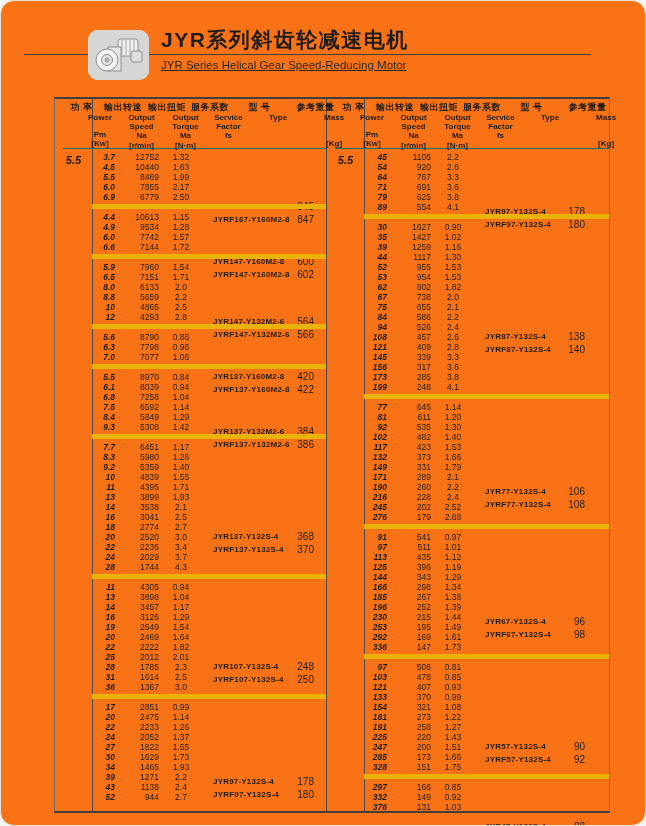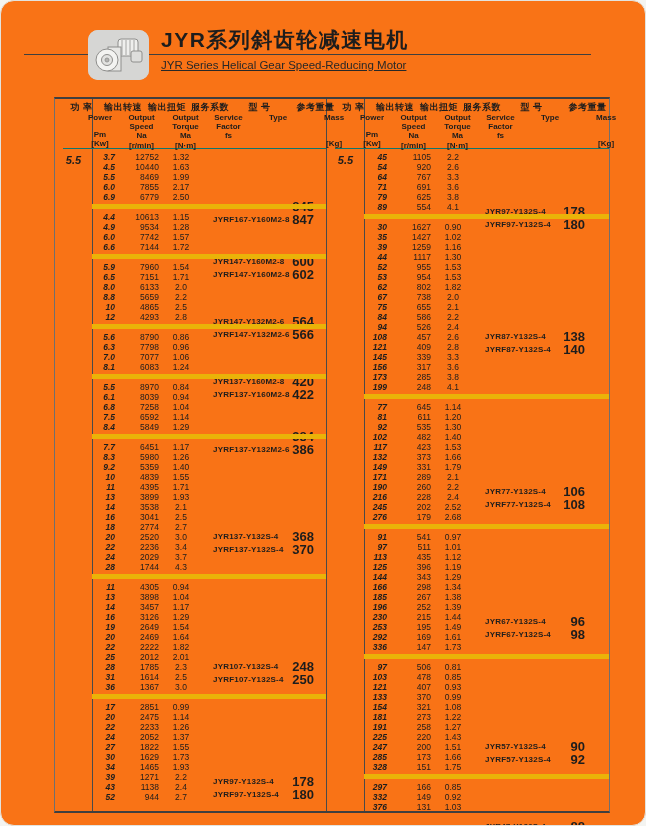--- a/index.html
+++ b/index.html
@@ -42,21 +42,21 @@
   .group{position:relative;padding:2.5px 0;}
   .group + .group{border-top:5px solid #eab308;}
   .row{display:flex;height:10px;line-height:10px;font-size:8.5px;}
   .c-speed{width:27px;text-align:right;padding-right:4px;font-weight:bold;font-style:italic;box-sizing:border-box;}
   .c-torque{width:42px;text-align:right;padding-right:2px;box-sizing:border-box;}
   .c-factor{width:40px;text-align:center;}
   .models{position:absolute;left:109px;right:0;top:50%;transform:translateY(-50%);margin-top:36px;}
   .model-line{position:relative;height:13px;}
   .model-name{position:absolute;left:12px;top:0;line-height:13px;font-size:8px;
               font-weight:bold;white-space:nowrap;letter-spacing:.2px;}
-  .model-mass{position:absolute;right:12px;top:0;line-height:13px;font-size:13px;font-weight:bold;}
+  .model-mass{position:absolute;right:12px;top:0;line-height:13px;font-size:10px;}
   .half.right .model-mass{right:24px;}
 </style>
 </head>
 <body>
 
 <div class="page">
 
   <div class="hr-title"></div>
   <div class="logo">
     <svg width="61" height="50" viewBox="0 0 61 50">
@@ -243,25 +243,20 @@
             <div class="row">
               <span class="c-speed">6.3</span>
               <span class="c-torque">7798</span>
               <span class="c-factor">0.96</span>
             </div>
             <div class="row">
               <span class="c-speed">7.0</span>
               <span class="c-torque">7077</span>
               <span class="c-factor">1.06</span>
             </div>
-            <div class="row">
-              <span class="c-speed">8.1</span>
-              <span class="c-torque">6083</span>
-              <span class="c-factor">1.24</span>
-            </div>
             <div class="models">
               <div class="model-line">
                 <span class="model-name">JYR137-Y160M2-8</span>
                 <span class="model-mass">420</span>
               </div>
               <div class="model-line">
                 <span class="model-name">JYRF137-Y160M2-8</span>
                 <span class="model-mass">422</span>
               </div>
             </div>
@@ -284,20 +279,25 @@
             </div>
             <div class="row">
               <span class="c-speed">7.5</span>
               <span class="c-torque">6592</span>
               <span class="c-factor">1.14</span>
             </div>
             <div class="row">
               <span class="c-speed">8.4</span>
               <span class="c-torque">5849</span>
               <span class="c-factor">1.29</span>
+            </div>
+            <div class="row">
+              <span class="c-speed">9.3</span>
+              <span class="c-torque">5308</span>
+              <span class="c-factor">1.42</span>
             </div>
             <div class="models">
               <div class="model-line">
                 <span class="model-name">JYR137-Y132M2-6</span>
                 <span class="model-mass">384</span>
               </div>
               <div class="model-line">
                 <span class="model-name">JYRF137-Y132M2-6</span>
                 <span class="model-mass">386</span>
               </div>

